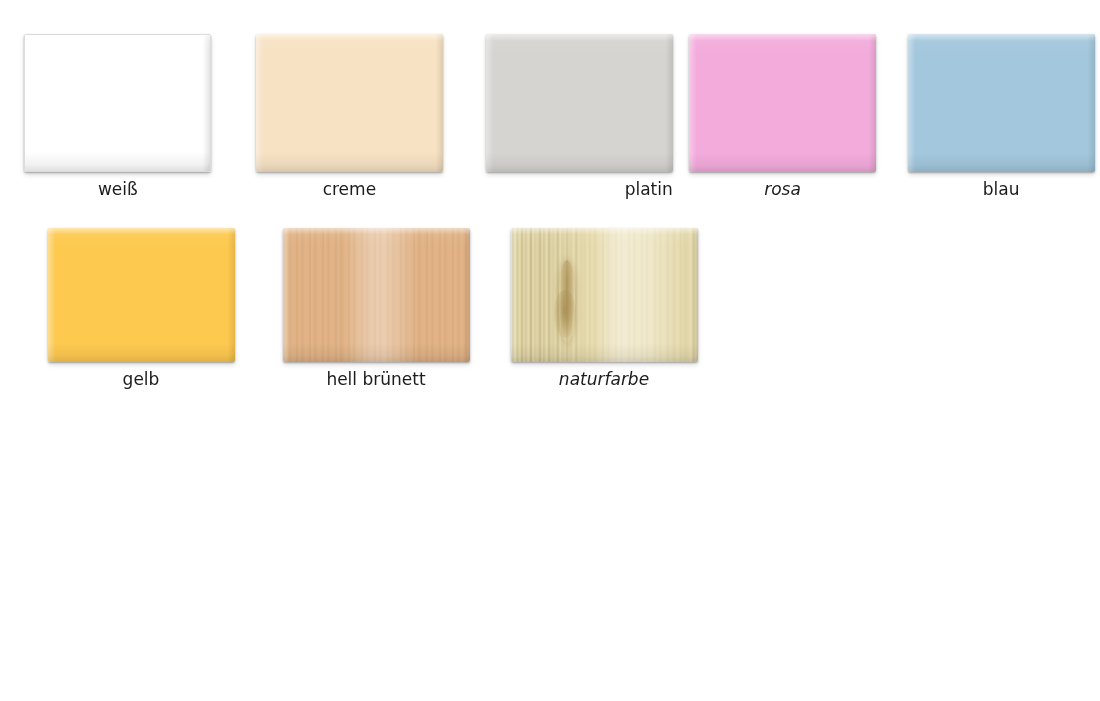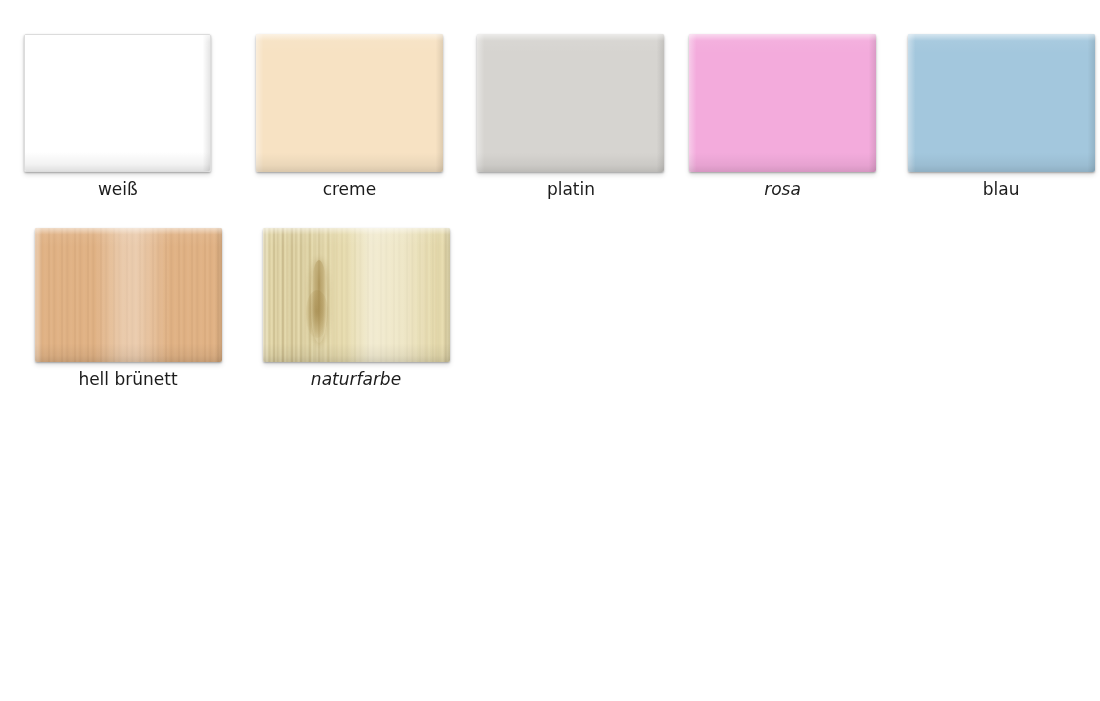--- a/index.html
+++ b/index.html
@@ -40,21 +40,21 @@
   .swatch-cell {
     width: 220px;
     display: flex;
     flex-direction: column;
     align-items: center;
   }
 
   
   .col-0 { padding-left: 13px; }
   .col-1 { padding-left: 28px; justify-content: center; }
-  .col-2 { padding-left: 18px; }
+  .col-2 { padding-left: 18px; align-items: flex-end; }
   .col-3 { padding-left: 8px; font-style: italic; }
   .col-4 { padding-left: 15px; }
 
   .swatch-chip {
     position: relative;
     width: 187px;
     height: 138px;
     box-sizing: border-box;
     border-radius: 2px;
     box-shadow:
@@ -257,20 +257,26 @@
           <div class="chip-fill" style="background-color:#a3c7dd;"></div>
         </div>
         <div class="swatch-label">blau</div>
       </div>
 
     </div>
 
     <div class="swatch-row swatch-row-2">
 
 
+      <div class="swatch-cell col-1">
+        <div class="swatch-chip">
+          <div class="chip-fill" style="background-color:#fdc94f;"></div>
+        </div>
+        <div class="swatch-label">gelb</div>
+      </div>
 
 
       <div class="swatch-cell col-4">
         <div class="swatch-chip">
           <div class="chip-fill" style="background-color:#e0b183;"></div>
           <div class="chip-grain grain-fibres"></div>
           <div class="chip-grain grain-band-center"></div>
         </div>
         <div class="swatch-label">hell brünett</div>
       </div>

